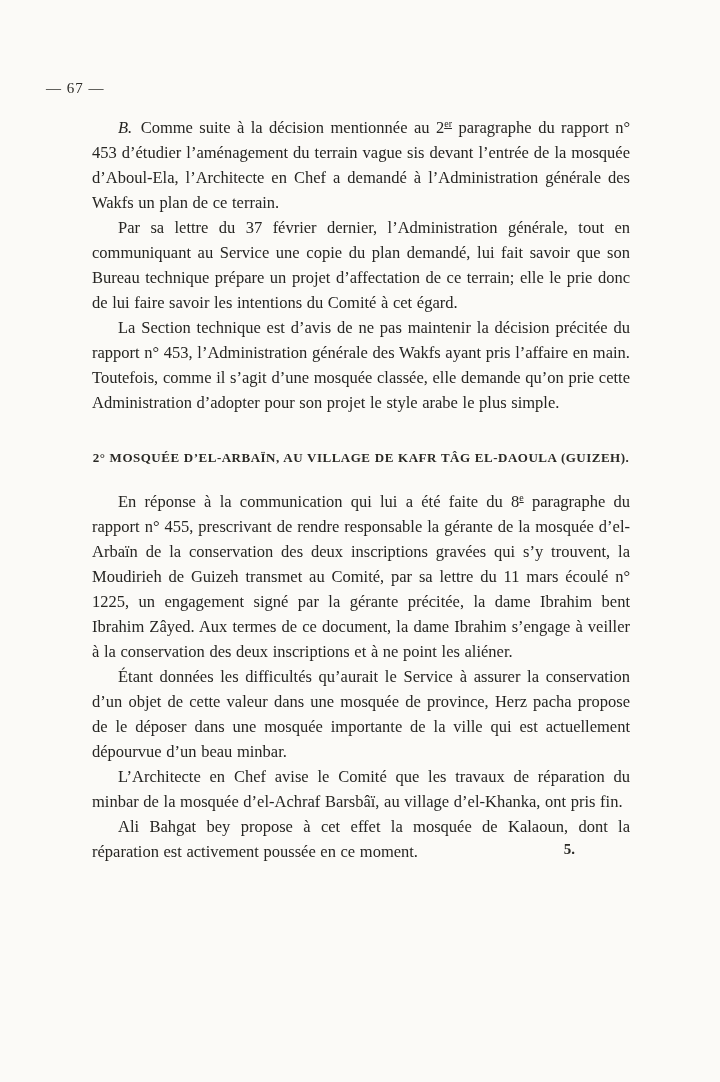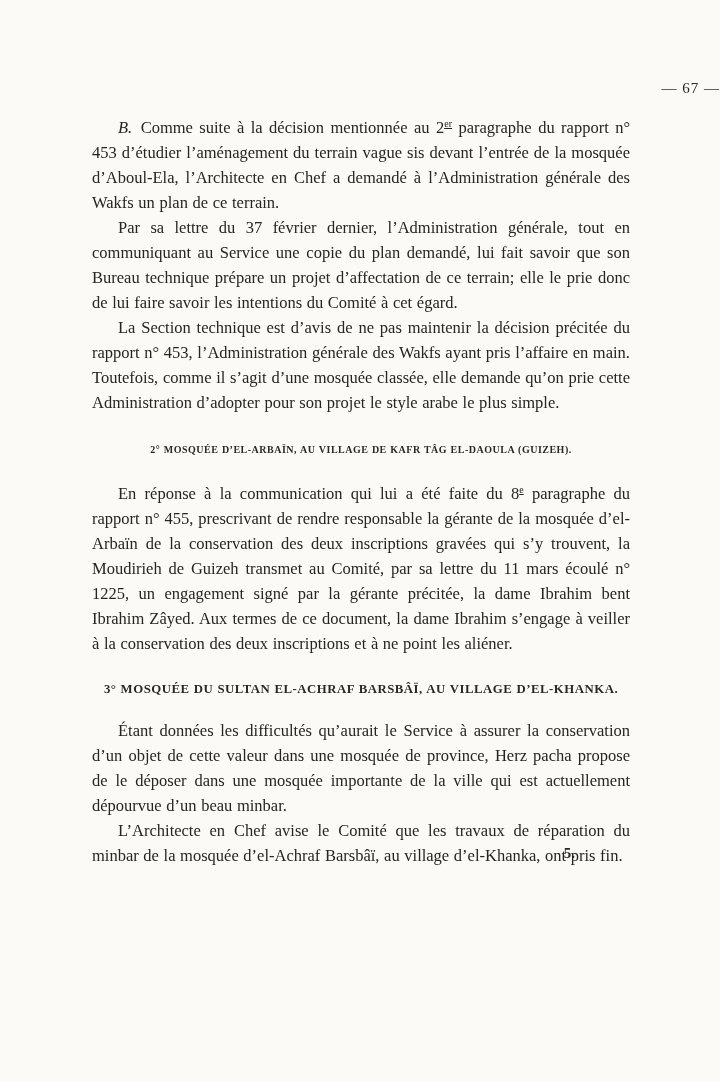--- a/index.html
+++ b/index.html
@@ -11,21 +11,21 @@
   .page {
     position: relative;
     width: 720px;
     height: 1082px;
     background: #fbfaf7;
     color: #262522;
     overflow: hidden;
   }
   .page-number {
     margin-top: 80px;
-    text-align: right;
+    text-align: left;
     font-size: 15px;
     letter-spacing: 1px;
     color: #2a2925;
     margin-left: 46px;
   }
   .body-block {
     margin-top: 18px;
     padding: 0 90px 0 92px;
   }
   .para {
@@ -42,24 +42,24 @@
     padding-right: 2px;
   }
   sup.ord {
     font-size: 10px;
     vertical-align: super;
     line-height: 0;
     text-decoration: underline;
   }
   .section-heading {
     text-align: center;
-    font-size: 10px;
+    font-size: 13px;
     font-weight: 700;
     letter-spacing: 0.5px;
-    margin-top: 26px;
+    margin-top: 34px;
     margin-bottom: 22px;
     text-indent: 0;
     line-height: 18px;
     color: #2a2925;
   }
   .section-heading.second {
     margin-top: 24px;
     margin-bottom: 20px;
     font-size: 12.8px;
   }
@@ -84,24 +84,24 @@
     <p class="para"><span class="lead-italic">B.</span> <span>Comme suite à la décision mentionnée au 2</span><sup class="ord">er</sup><span> paragraphe du rapport n° 453 d’étudier l’aménagement du terrain vague sis devant l’entrée de la mosquée d’Aboul-Ela, l’Architecte en Chef a demandé à l’Administration générale des Wakfs un plan de ce terrain.</span></p>
 
     <p class="para">Par sa lettre du 37 février dernier, l’Administration générale, tout en communiquant au Service une copie du plan demandé, lui fait savoir que son Bureau technique prépare un projet d’affectation de ce terrain; elle le prie donc de lui faire savoir les intentions du Comité à cet égard.</p>
 
     <p class="para">La Section technique est d’avis de ne pas maintenir la décision précitée du rapport n° 453, l’Administration générale des Wakfs ayant pris l’affaire en main. Toutefois, comme il s’agit d’une mosquée classée, elle demande qu’on prie cette Administration d’adopter pour son projet le style arabe le plus simple.</p>
 
     <p class="para section-heading">2° MOSQUÉE D’EL-ARBAÏN, AU VILLAGE DE KAFR TÂG EL-DAOULA (GUIZEH).</p>
 
     <p class="para"><span>En réponse à la communication qui lui a été faite du 8</span><sup class="ord">e</sup><span> paragraphe du rapport n° 455, prescrivant de rendre responsable la gérante de la mosquée d’el-Arbaïn de la conservation des deux inscriptions gravées qui s’y trouvent, la Moudirieh de Guizeh transmet au Comité, par sa lettre du 11 mars écoulé n° 1225, un engagement signé par la gérante précitée, la dame Ibrahim bent Ibrahim Zâyed. Aux termes de ce document, la dame Ibrahim s’engage à veiller à la conservation des deux inscriptions et à ne point les aliéner.</span></p>
 
-    <p class="para section-heading second">3° MOSQUÉE DU SULTAN EL-ACHRAF BARSBÂÏ, AU VILLAGE D’EL-KHANKA.</p>
 
     <p class="para">Étant données les difficultés qu’aurait le Service à assurer la conservation d’un objet de cette valeur dans une mosquée de province, Herz pacha propose de le déposer dans une mosquée importante de la ville qui est actuellement dépourvue d’un beau minbar.</p>
 
     <p class="para">L’Architecte en Chef avise le Comité que les travaux de réparation du minbar de la mosquée d’el-Achraf Barsbâï, au village d’el-Khanka, ont pris fin.</p>
 
+    <p class="para">Ali Bahgat bey propose à cet effet la mosquée de Kalaoun, dont la réparation est activement poussée en ce moment.</p>
 
     <div class="signature-mark">5.</div>
 
   </div>
 
 </div>
 
 </body></html>

